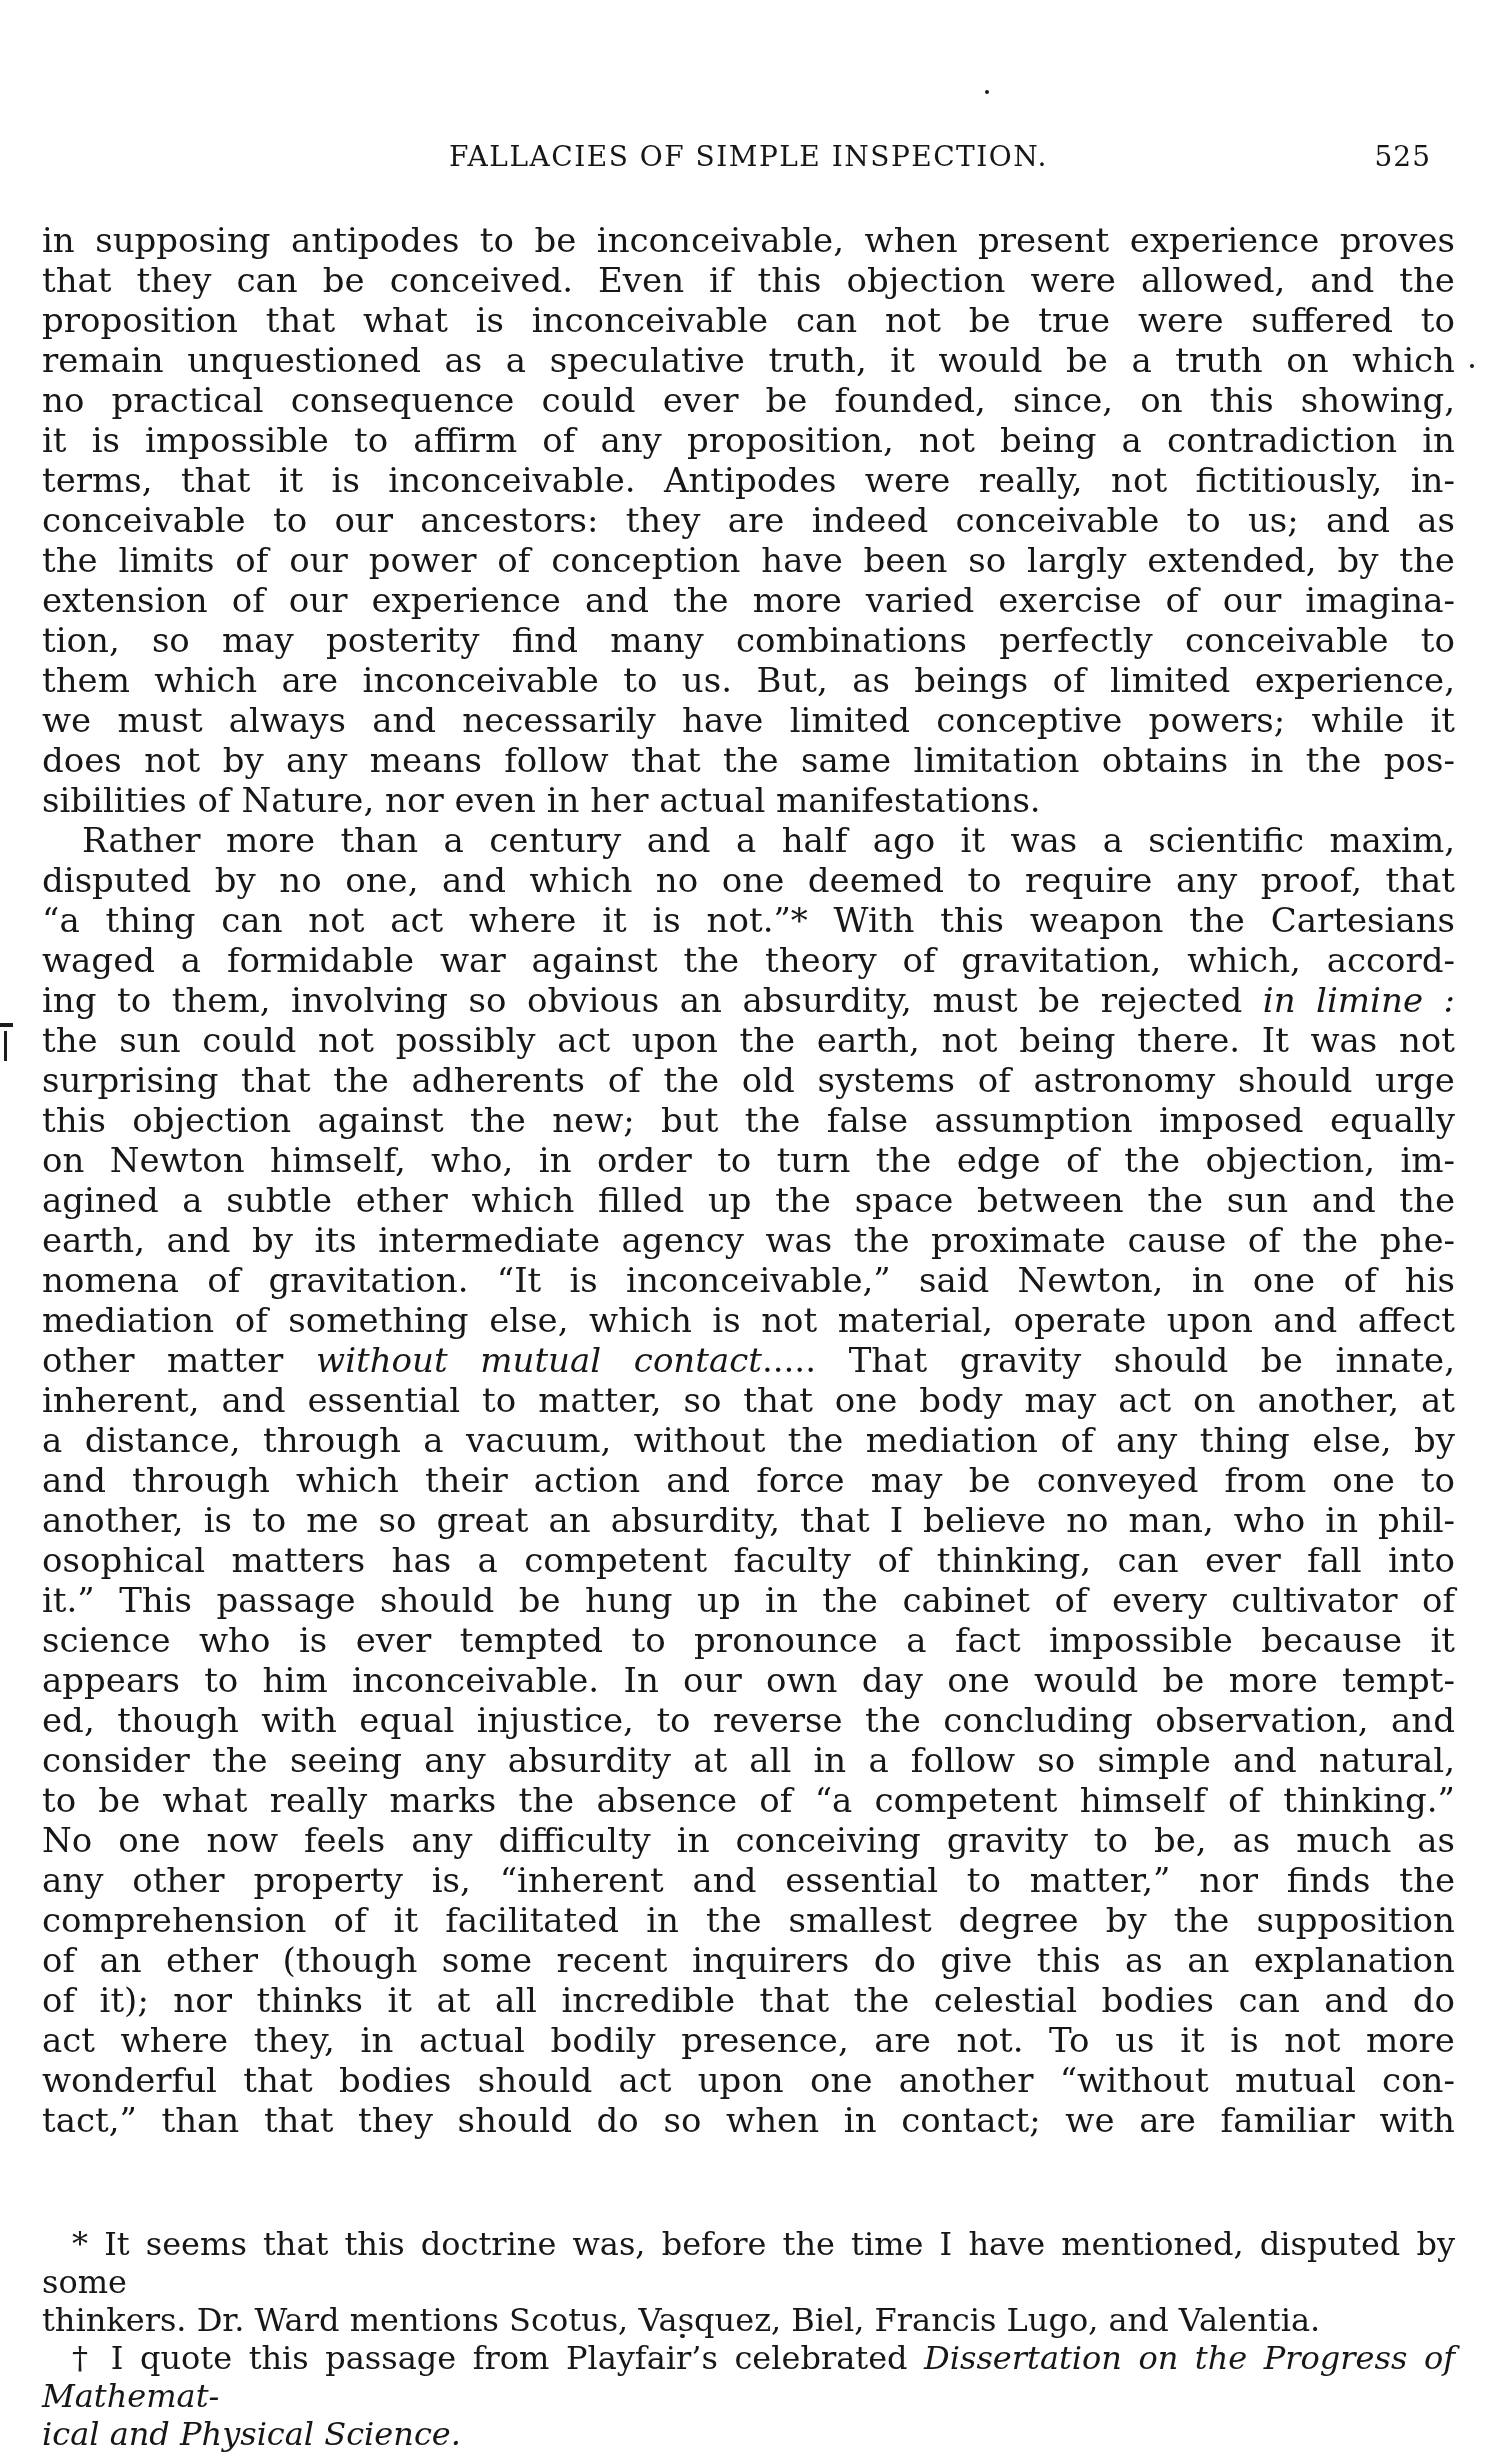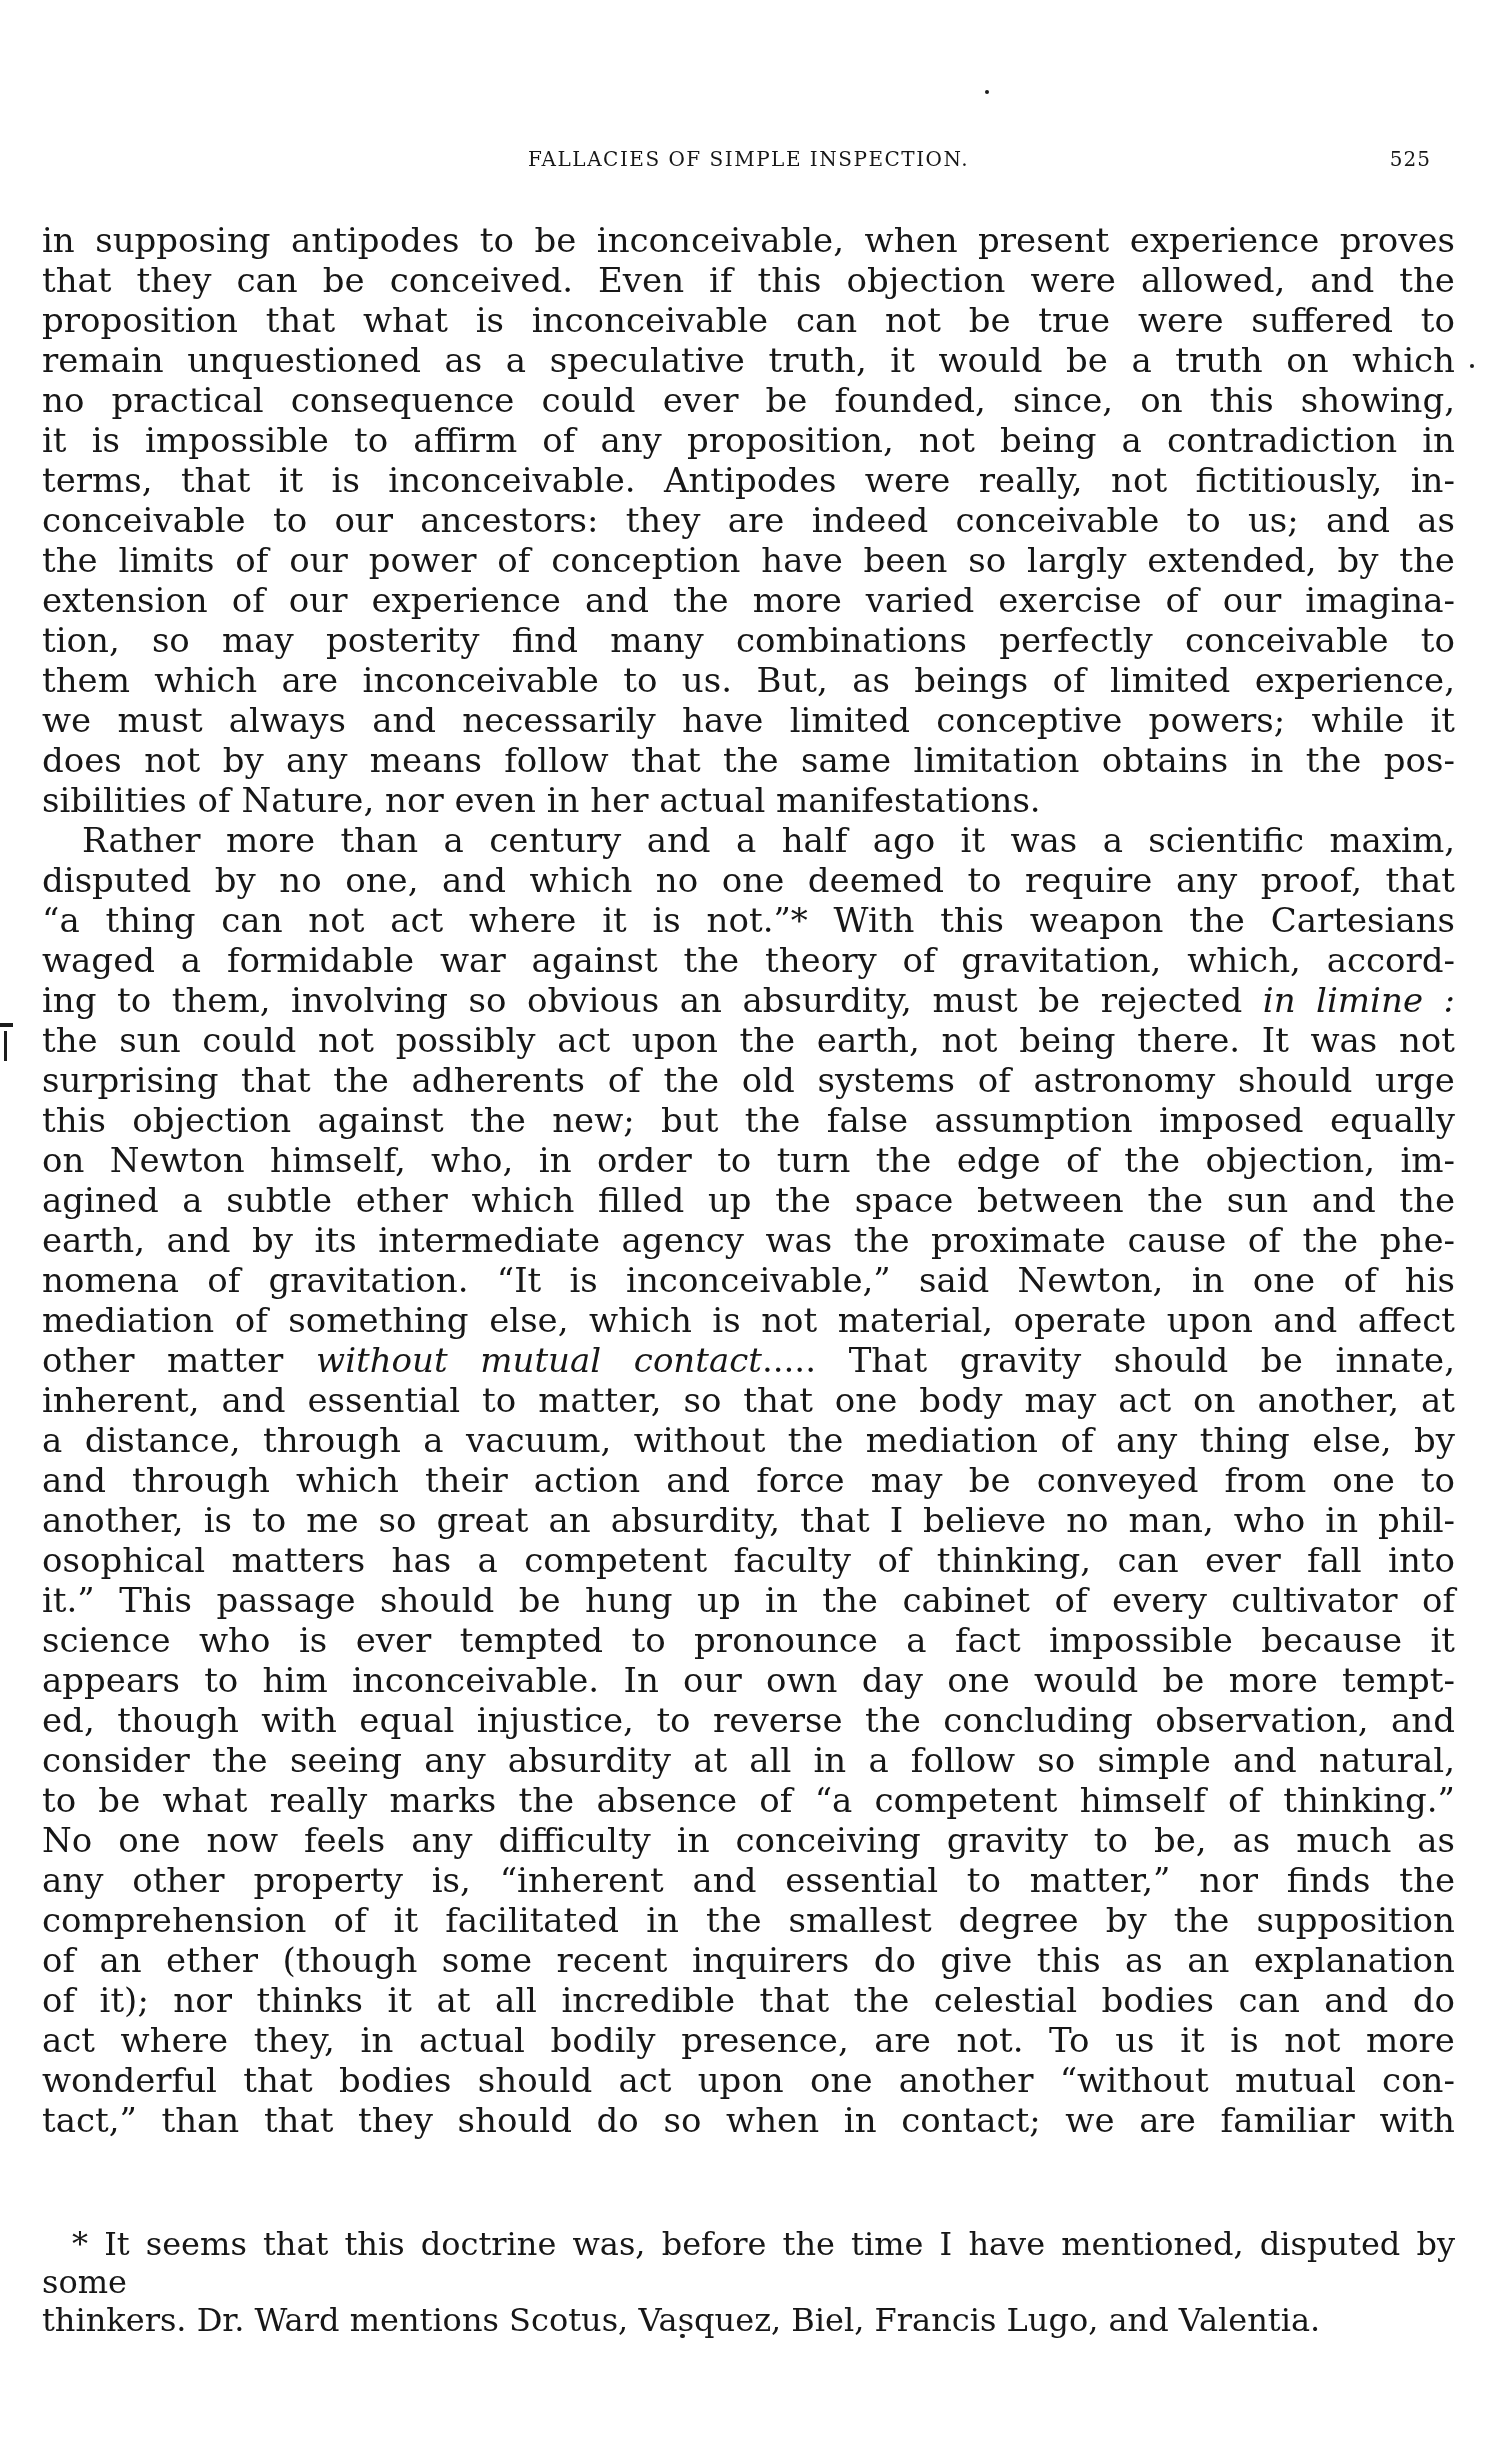--- a/index.html
+++ b/index.html
@@ -7,24 +7,24 @@
     position: relative;
     width: 1487px;
     height: 2459px;
     background: #ffffff;
     font-family: "DejaVu Serif", serif;
     color: #171717;
     overflow: hidden;
   }
   .header {
     position: absolute;
-    top: 147px;
+    top: 140px;
     left: 42px;
     width: 1413px;
-    font-size: 20px;
+    font-size: 28px;
     letter-spacing: 1.5px;
     white-space: nowrap;
   }
   .title { text-align: center; }
   .pagenum { position: absolute; right: 24px; top: 0; letter-spacing: 1px; }
   .bodytext {
     position: absolute;
     top: 220px;
     left: 42px;
     width: 1413px;
@@ -118,20 +118,24 @@
         <div class="line"><span>wonderful that bodies should act upon one another “without mutual con-</span></div>
         <div class="line"><span>tact,” than that they should do so when in contact; we are familiar with</span></div>
       </div>
     </div>
 
   <div class="footnotes" id="footnote-container">
       <div class="footnote">
         <div class="line"><span>* It seems that this doctrine was, before the time I have mentioned, disputed by some</span></div>
         <div class="line no-just"><span>thinkers.  Dr. Ward mentions Scotus, Vasquez, Biel, Francis Lugo, and Valentia.</span></div>
       </div>
+      <div class="footnote">
+        <div class="line"><span>† I quote this passage from Playfair’s celebrated </span><span class="it">Dissertation on the Progress of Mathemat-</span></div>
+        <div class="line no-just"><span class="it">ical and Physical Science.</span></div>
+      </div>
     </div>
 
   <span class="art art-dash"></span>
   <span class="art art-tick"></span>
   <span class="art art-dot-1"></span>
   <span class="art art-dot-2"></span>
   <span class="art art-dot-3"></span>
 </div>
 
 

